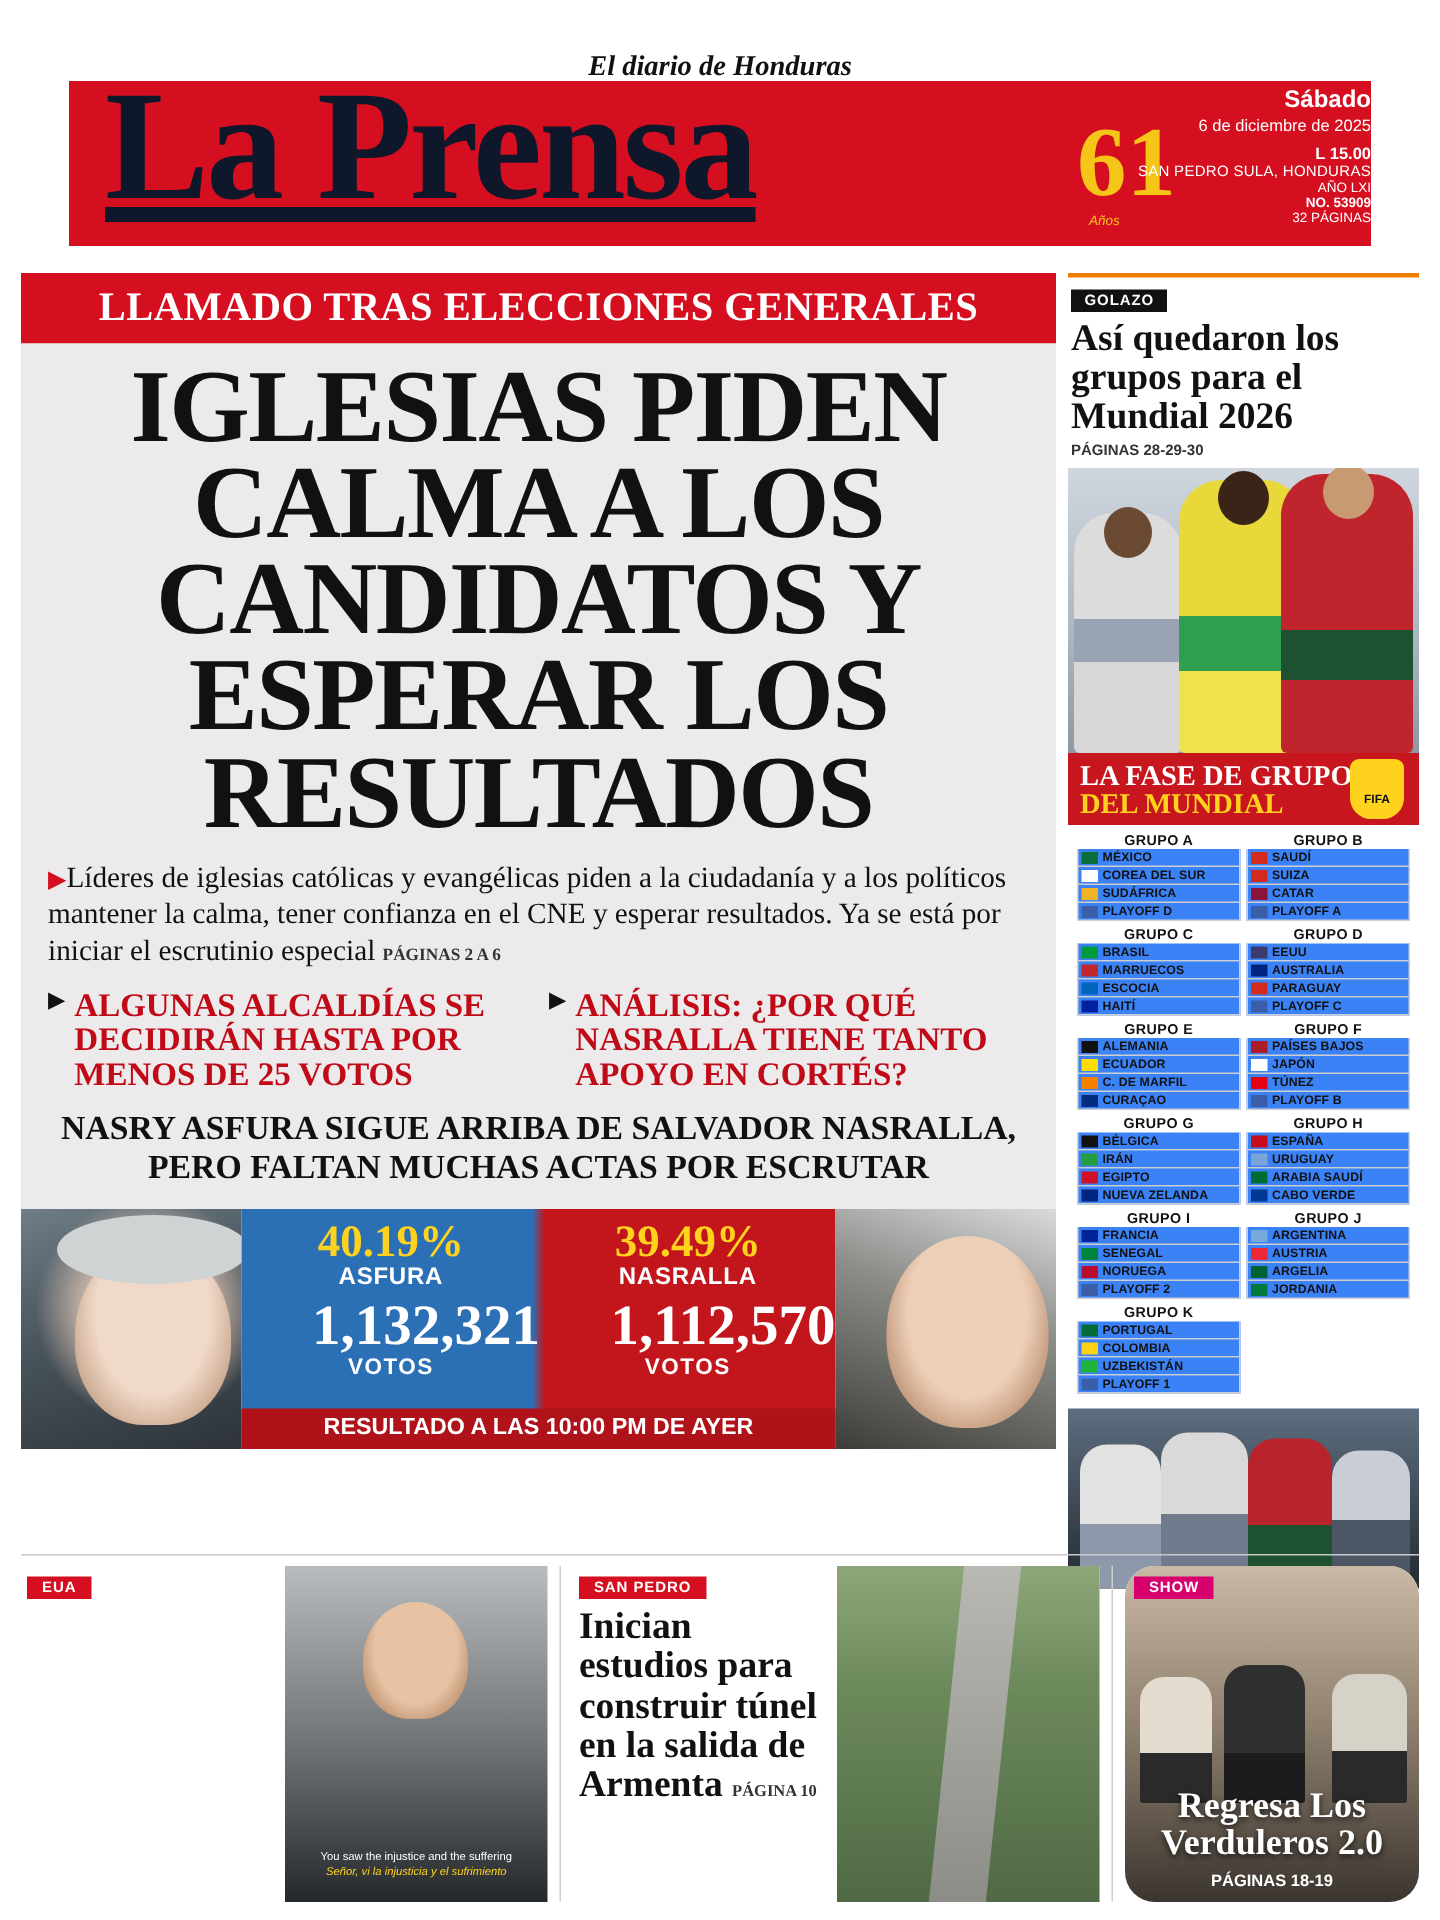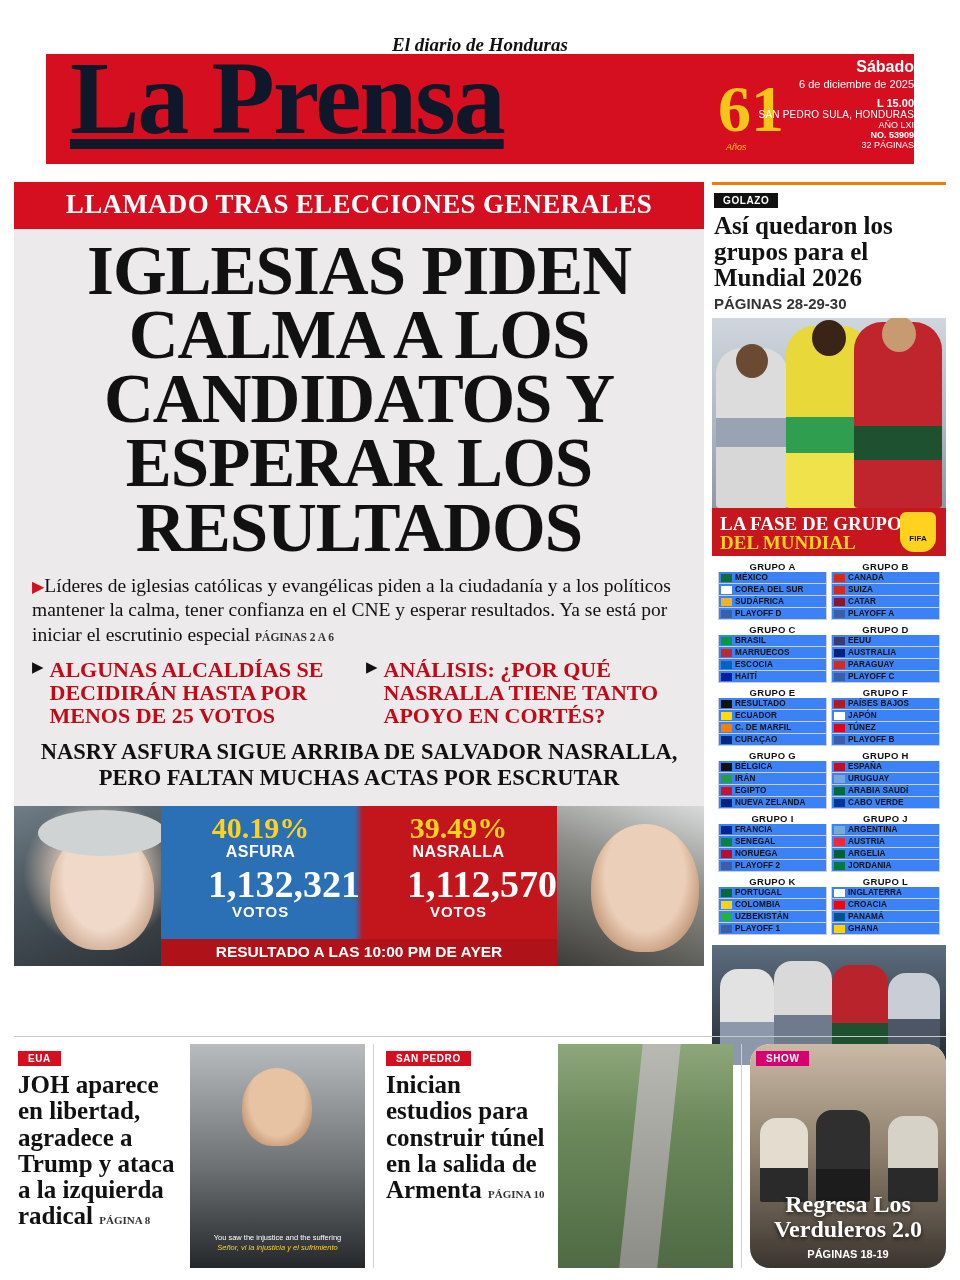--- a/index.html
+++ b/index.html
@@ -150,21 +150,21 @@
   
   .side-top-line { height: 3px; background: #f07d00; }
   .tag {
     display: inline-block; background: #111; color: #fff;
     font-size: 10px; font-weight: bold; padding: 2px 9px; letter-spacing: .6px;
   }
   .side-head {
     font-family: "Liberation Serif", serif; font-weight: bold;
     font-size: 25px; line-height: 1.04; color: #111; margin-top: 5px;
   }
-  .side-pg { font-size: 15px; font-weight: bold; color: #333; margin-top: 4px; }
+  .side-pg { font-size: 10px; font-weight: bold; color: #333; margin-top: 4px; }
   .players {
     height: 190px; margin-top: 6px; position: relative; overflow: hidden;
     background: linear-gradient(180deg,#cfd6de 0%,#aeb8c2 55%,#8d98a3 100%);
   }
   .pl { position: absolute; bottom: 0; }
   .pl1 { left: 4px; width: 72px; height: 160px;
     background: linear-gradient(180deg,#dcdcdc 0 44%, #9aa3b4 44% 62%, #d7d7d7 62% 100%);
     border-radius: 26px 26px 4px 4px; }
   .pl1::before{content:"";position:absolute;left:20px;top:-4px;width:32px;height:34px;border-radius:50%;background:#6b4a33;}
   .pl2 { left: 74px; width: 84px; height: 182px;
@@ -385,21 +385,21 @@
                 </div>
                 <div class="team">
                   <span class="flag" style="background: rgb(59, 94, 168);"></span>
                   <span>PLAYOFF D</span>
                 </div>
               </div>
               <div class="grp">
                 <div class="grp-title">GRUPO B</div>
                 <div class="team">
                   <span class="flag" style="background: rgb(213, 43, 30);"></span>
-                  <span>CANADÁ</span>
+                  <span>SAUDÍ</span>
                 </div>
                 <div class="team">
                   <span class="flag" style="background: rgb(213, 43, 30);"></span>
                   <span>SUIZA</span>
                 </div>
                 <div class="team">
                   <span class="flag" style="background: rgb(138, 21, 56);"></span>
                   <span>CATAR</span>
                 </div>
                 <div class="team">
@@ -442,21 +442,21 @@
                 </div>
                 <div class="team">
                   <span class="flag" style="background: rgb(59, 94, 168);"></span>
                   <span>PLAYOFF C</span>
                 </div>
               </div>
               <div class="grp">
                 <div class="grp-title">GRUPO E</div>
                 <div class="team">
                   <span class="flag" style="background: rgb(17, 17, 17);"></span>
-                  <span>RESULTADO</span>
+                  <span>ALEMANIA</span>
                 </div>
                 <div class="team">
                   <span class="flag" style="background: rgb(255, 221, 0);"></span>
                   <span>ECUADOR</span>
                 </div>
                 <div class="team">
                   <span class="flag" style="background: rgb(247, 127, 0);"></span>
                   <span>C. DE MARFIL</span>
                 </div>
                 <div class="team">
@@ -569,39 +569,20 @@
                   <span class="flag" style="background: rgb(252, 209, 22);"></span>
                   <span>COLOMBIA</span>
                 </div>
                 <div class="team">
                   <span class="flag" style="background: rgb(30, 181, 58);"></span>
                   <span>UZBEKISTÁN</span>
                 </div>
                 <div class="team">
                   <span class="flag" style="background: rgb(59, 94, 168);"></span>
                   <span>PLAYOFF 1</span>
-                </div>
-              </div>
-              <div class="grp">
-                <div class="grp-title">GRUPO L</div>
-                <div class="team">
-                  <span class="flag" style="background: rgb(255, 255, 255);"></span>
-                  <span>INGLATERRA</span>
-                </div>
-                <div class="team">
-                  <span class="flag" style="background: rgb(255, 0, 0);"></span>
-                  <span>CROACIA</span>
-                </div>
-                <div class="team">
-                  <span class="flag" style="background: rgb(0, 82, 147);"></span>
-                  <span>PANAMÁ</span>
-                </div>
-                <div class="team">
-                  <span class="flag" style="background: rgb(252, 210, 15);"></span>
-                  <span>GHANA</span>
                 </div>
               </div>
             </div>
         </div>
 
         <div class="celebration">
           <div class="cel-p cel1"></div>
           <div class="cel-p cel2"></div>
           <div class="cel-p cel3"></div>
           <div class="cel-p cel4"></div>
@@ -611,21 +592,20 @@
     </div>
   </div>
 
   <div class="hr-top"></div>
 
   <div class="bottom">
 
     <div class="bcell b1">
       <div class="btext">
         <span class="btag red">EUA</span>
-        <div class="bhead"><span>JOH aparece en libertad, agradece a Trump y ataca a la izquierda radical</span> <span class="bpg">PÁGINA 8</span></div>
       </div>
       <div class="bimg joh-img">
         <div class="joh-cap">
           <span>You saw the injustice and the suffering</span><br>
           <i>Señor, vi la injusticia y el sufrimiento</i>
         </div>
       </div>
     </div>
 
     <div class="vdiv"></div>

